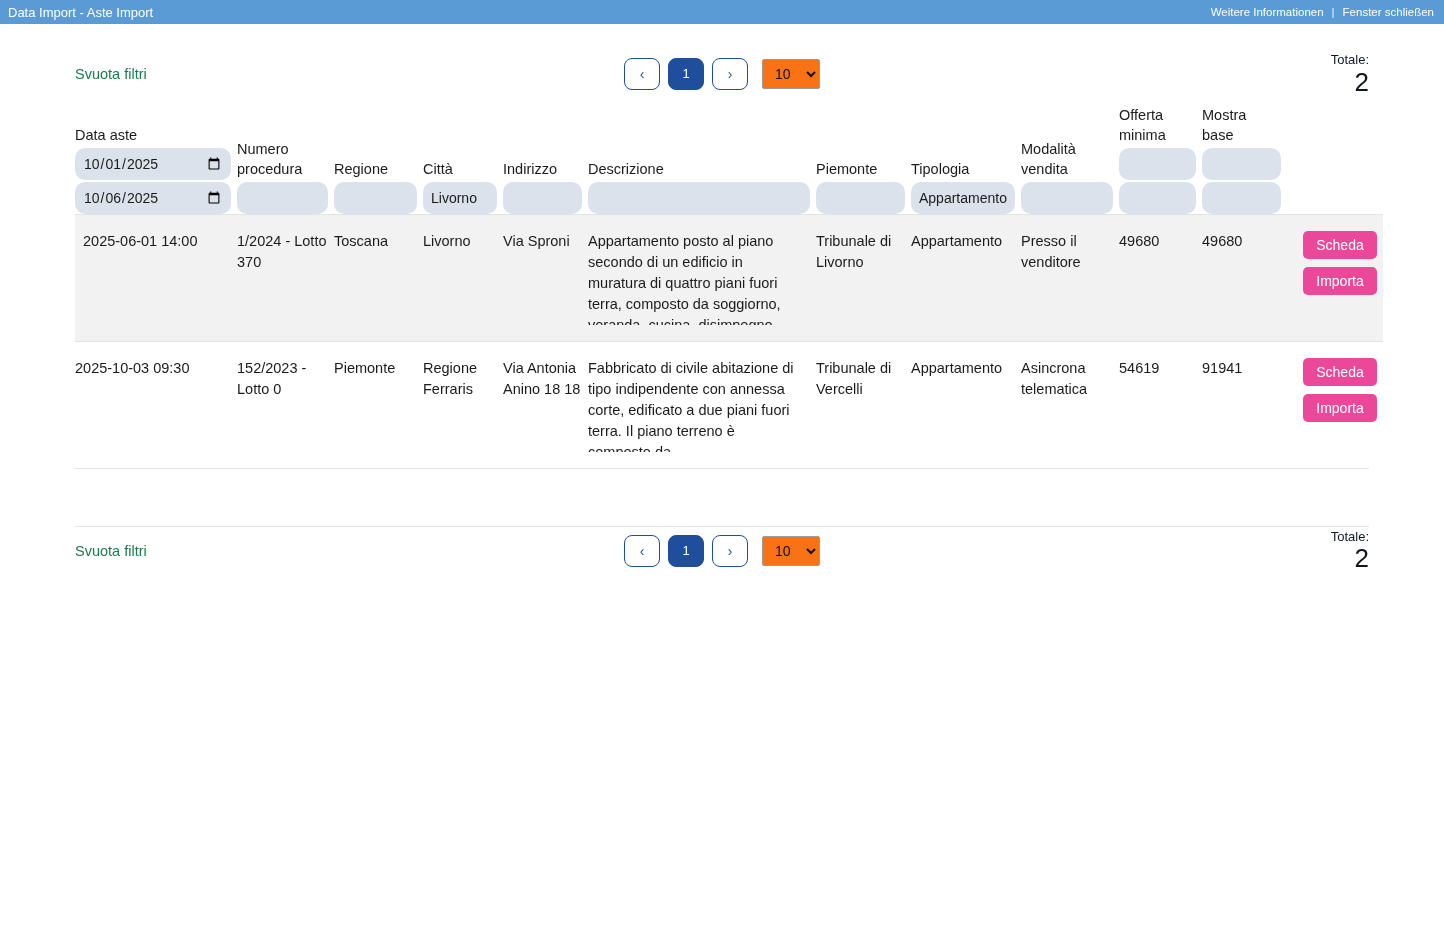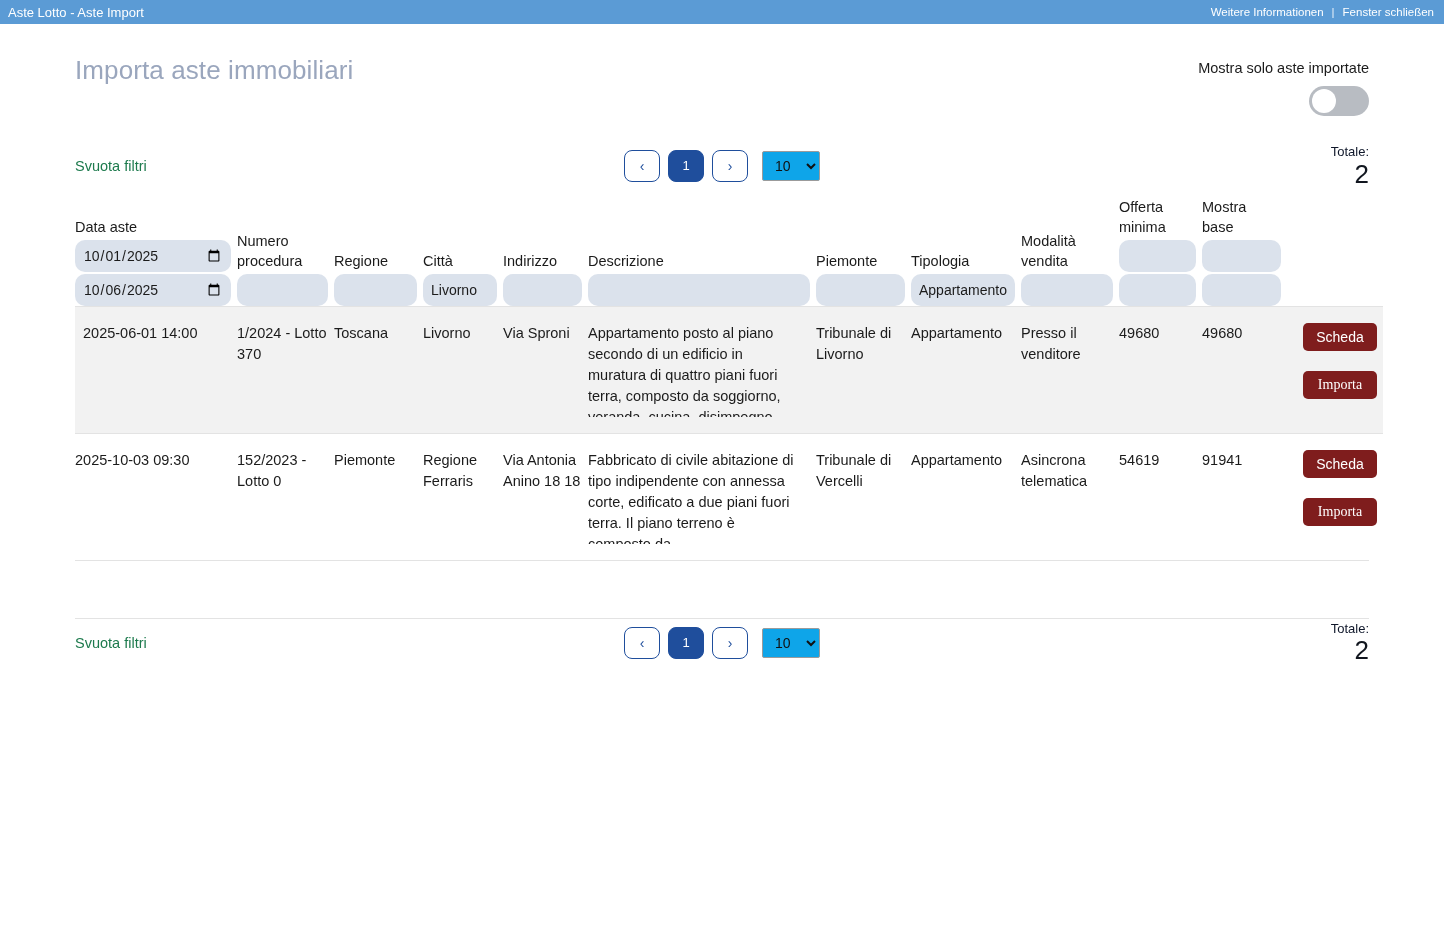--- a/index.html
+++ b/index.html
@@ -100,21 +100,21 @@
     color: #ffffff;
     border-color: #1f4e9c;
     font-size: 13px;
   }
 
   .page-size {
     height: 30px;
     min-width: 58px;
     border: 1px solid #9b9b9b;
     border-radius: 2px;
-    background: #0ea5e9;
+    background: #f97316;
     font-size: 14px;
     font-family: "Liberation Sans", sans-serif;
     padding: 0 4px 0 8px;
     color: #111;
   }
 
   .total-label { font-size: 13px; color: #0f172a; line-height: 1.2; }
   .total-value { font-size: 26px; color: #11161f; font-weight: 400; line-height: 1.1; }
 
   
@@ -181,58 +181,49 @@
     scrollbar-width: thin;
   }
   .desc-scroll::-webkit-scrollbar { width: 5px; }
   .desc-scroll::-webkit-scrollbar-thumb { background: #c9c9cf; border-radius: 3px; }
   .desc-scroll::-webkit-scrollbar-track { background: transparent; }
 
   td.col-actions { text-align: right; padding-right: 0; }
   .act-btn {
     display: block;
     margin-left: auto;
-    background: #7f1d1d;
+    background: #ec4899;
     color: #ffffff;
     border: none;
     border-radius: 5px;
     font-size: 14px;
     font-family: "Liberation Sans", sans-serif;
     padding: 6px 13px;
     cursor: pointer;
     min-width: 74px;
     text-align: center;
   }
-  .act-btn + .act-btn { margin-top: 20px; font-family: Liberation Serif, serif; }
+  .act-btn + .act-btn { margin-top: 8px; }
 
   .grid-footline { border-top: 1px solid #e3e3e3; height: 36px; }
 </style>
 </head>
 <body>
 
 <div class="topbar">
-  <span class="topbar-title">Aste Lotto - Aste Import</span>
+  <span class="topbar-title">Data Import - Aste Import</span>
   <span class="topbar-right">
     <span class="topbar-link">Weitere Informationen</span>
     <span class="topbar-sep">|</span>
     <span class="topbar-link">Fenster schließen</span>
   </span>
 </div>
 
 <div class="page">
 
-  <div class="page-head">
-    <h1 class="page-title">Importa aste immobiliari</h1>
-    <div class="toggle-wrap">
-      <span class="toggle-label">Mostra solo aste importate</span>
-      <span class="toggle">
-        <span class="toggle-knob"></span>
-      </span>
-    </div>
-  </div>
 
   <div class="toolbar">
     <div class="toolbar-left">
       <span class="link-green">Svuota filtri</span>
     </div>
     <div class="toolbar-center">
       <div class="pager">
         <button class="pg-btn">‹</button>
         <button class="pg-btn active">1</button>
         <button class="pg-btn">›</button>

